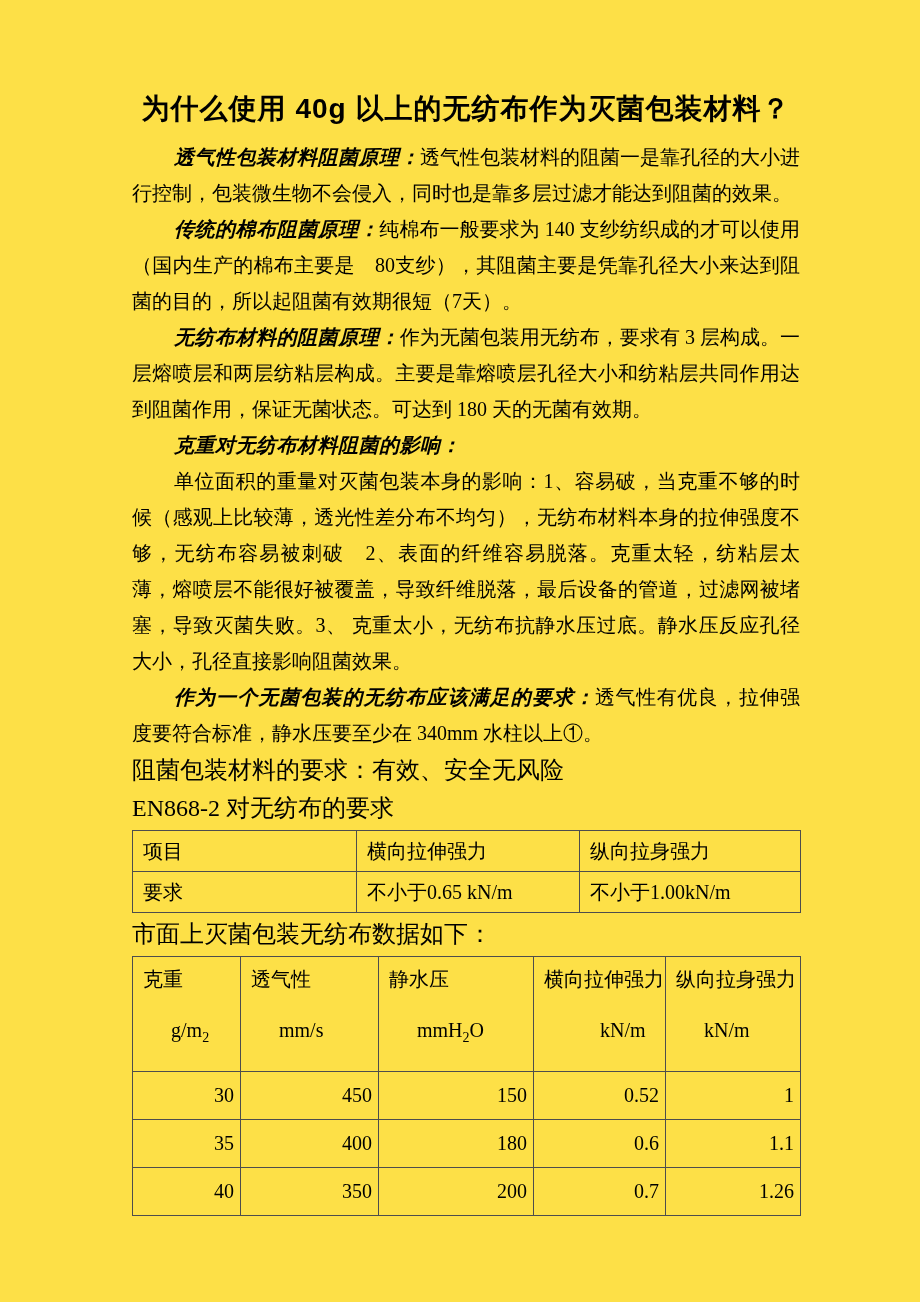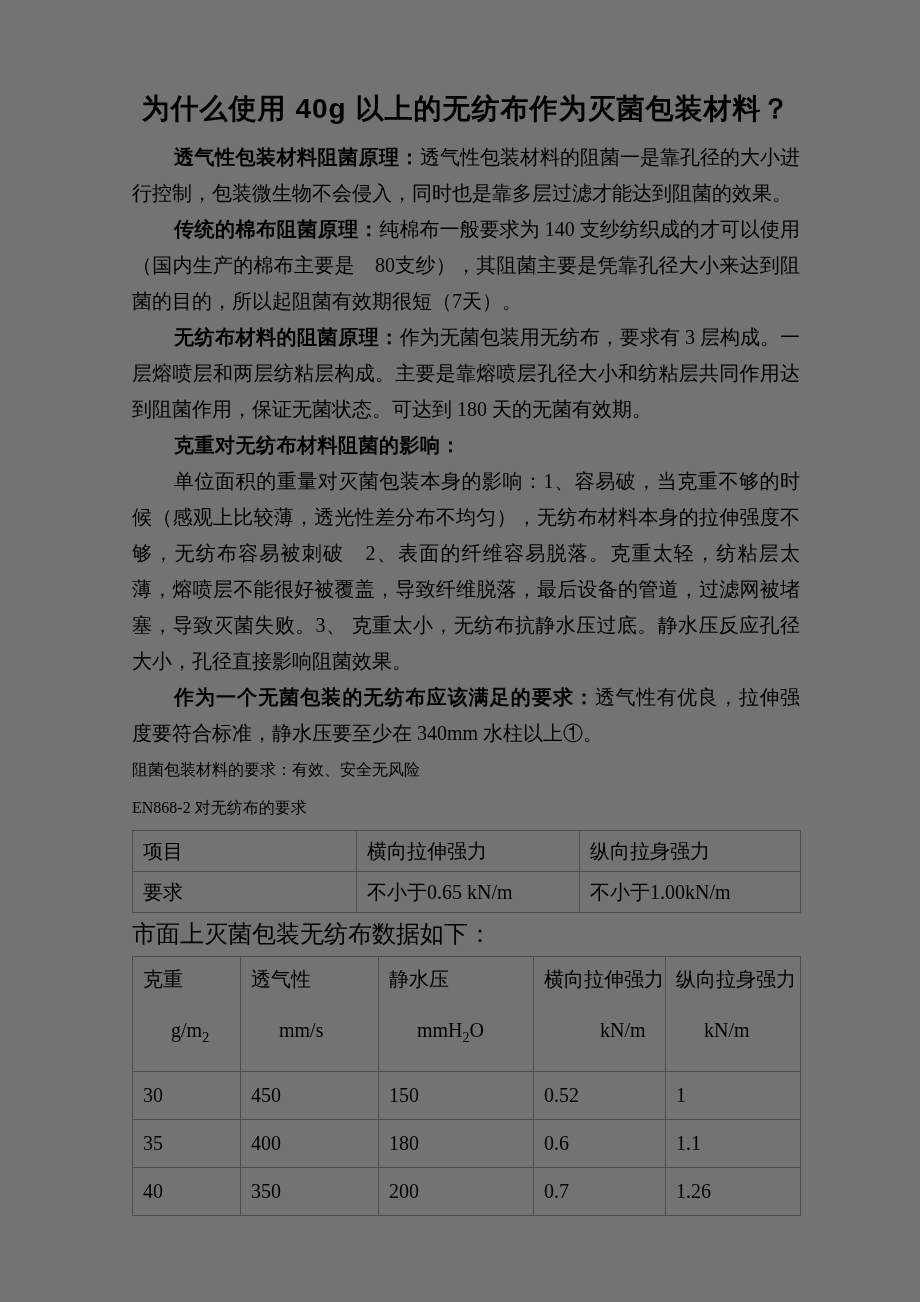--- a/index.html
+++ b/index.html
@@ -6,21 +6,21 @@
     margin: 0;
     padding: 0;
     background: #ffffff;
   }
   .page {
     position: relative;
     width: 920px;
     height: 1302px;
     box-sizing: border-box;
     padding: 89px 120px 0 132px;
-    background: #737373;
+    background: #fde047;
     color: #000000;
     font-family: "Liberation Serif", "DejaVu Serif", serif;
     overflow: hidden;
   }
   .title {
     margin: 0 0 10px 0;
     font-family: "Liberation Sans", "DejaVu Sans", sans-serif;
     font-size: 28px;
     line-height: 40px;
     font-weight: bold;
@@ -30,24 +30,25 @@
   .para {
     margin: 0;
     font-size: 20px;
     line-height: 36px;
     text-align: justify;
     text-indent: 42px;
   }
   .lead {
     font-weight: bold;
     letter-spacing: 0.5px;
+    font-style: italic;
   }
   .note {
     margin: 0;
-    font-size: 16px;
+    font-size: 24px;
     line-height: 38px;
     text-indent: 0;
   }
   table {
     border-collapse: collapse;
     table-layout: fixed;
     width: 668px;
     font-size: 20px;
     color: #000000;
   }
@@ -67,21 +68,21 @@
     line-height: 36px;
   }
   .t2 th {
     vertical-align: top;
     padding: 9px 6px 20px 10px;
   }
   .hname { line-height: 26px; white-space: nowrap; }
   .hunit { margin-top: 25px; line-height: 26px; margin-left: 28px; }
   .hunit sub { font-size: 14px; }
   .unit-indent { padding-left: 28px; }
-  .t2 td { height: 47px; }
+  .t2 td { height: 47px; text-align: right; }
 </style>
 </head>
 <body>
 
 <div class="page">
 
   <h1 class="title"><span>为什么使用 </span><span>40g</span><span> 以上的无纺布作为灭菌包装材料？</span></h1>
 
   <p class="para"><span class="lead">透气性包装材料阻菌原理：</span><span>透气性包装材料的阻菌一是靠孔径的大小进行控制，包装微生物不会侵入，同时也是靠多层过滤才能达到阻菌的效果。</span></p>
 

